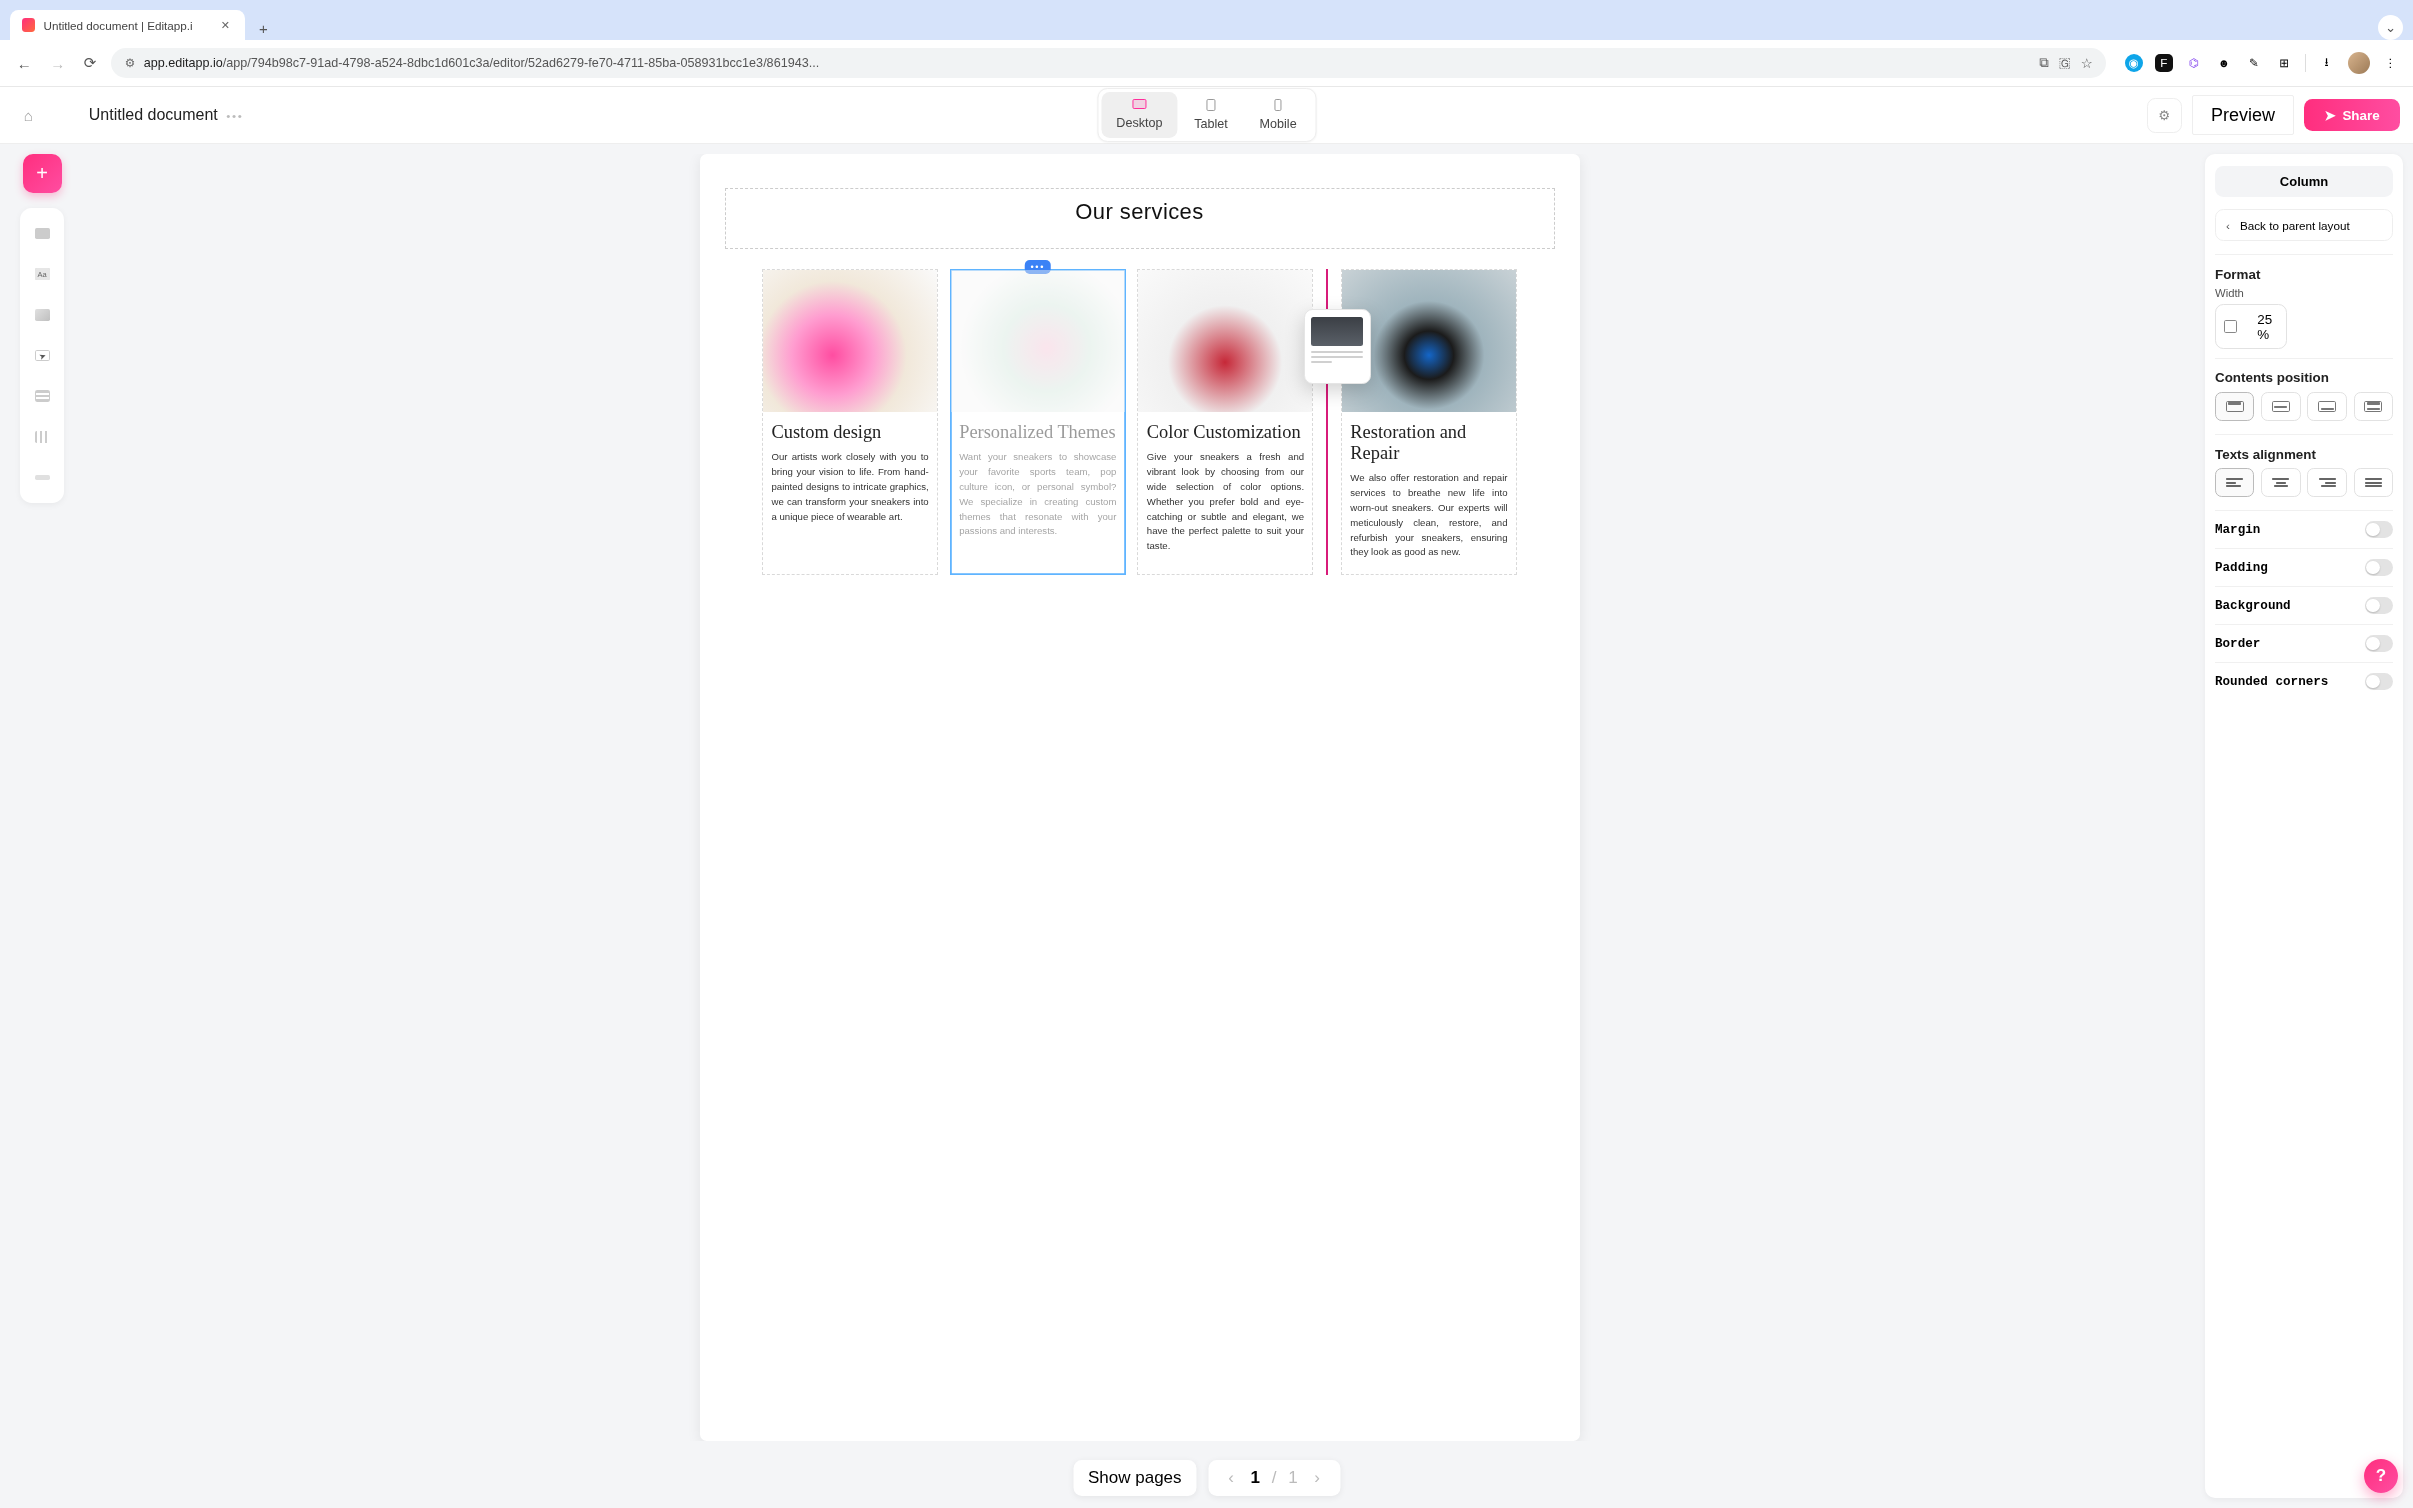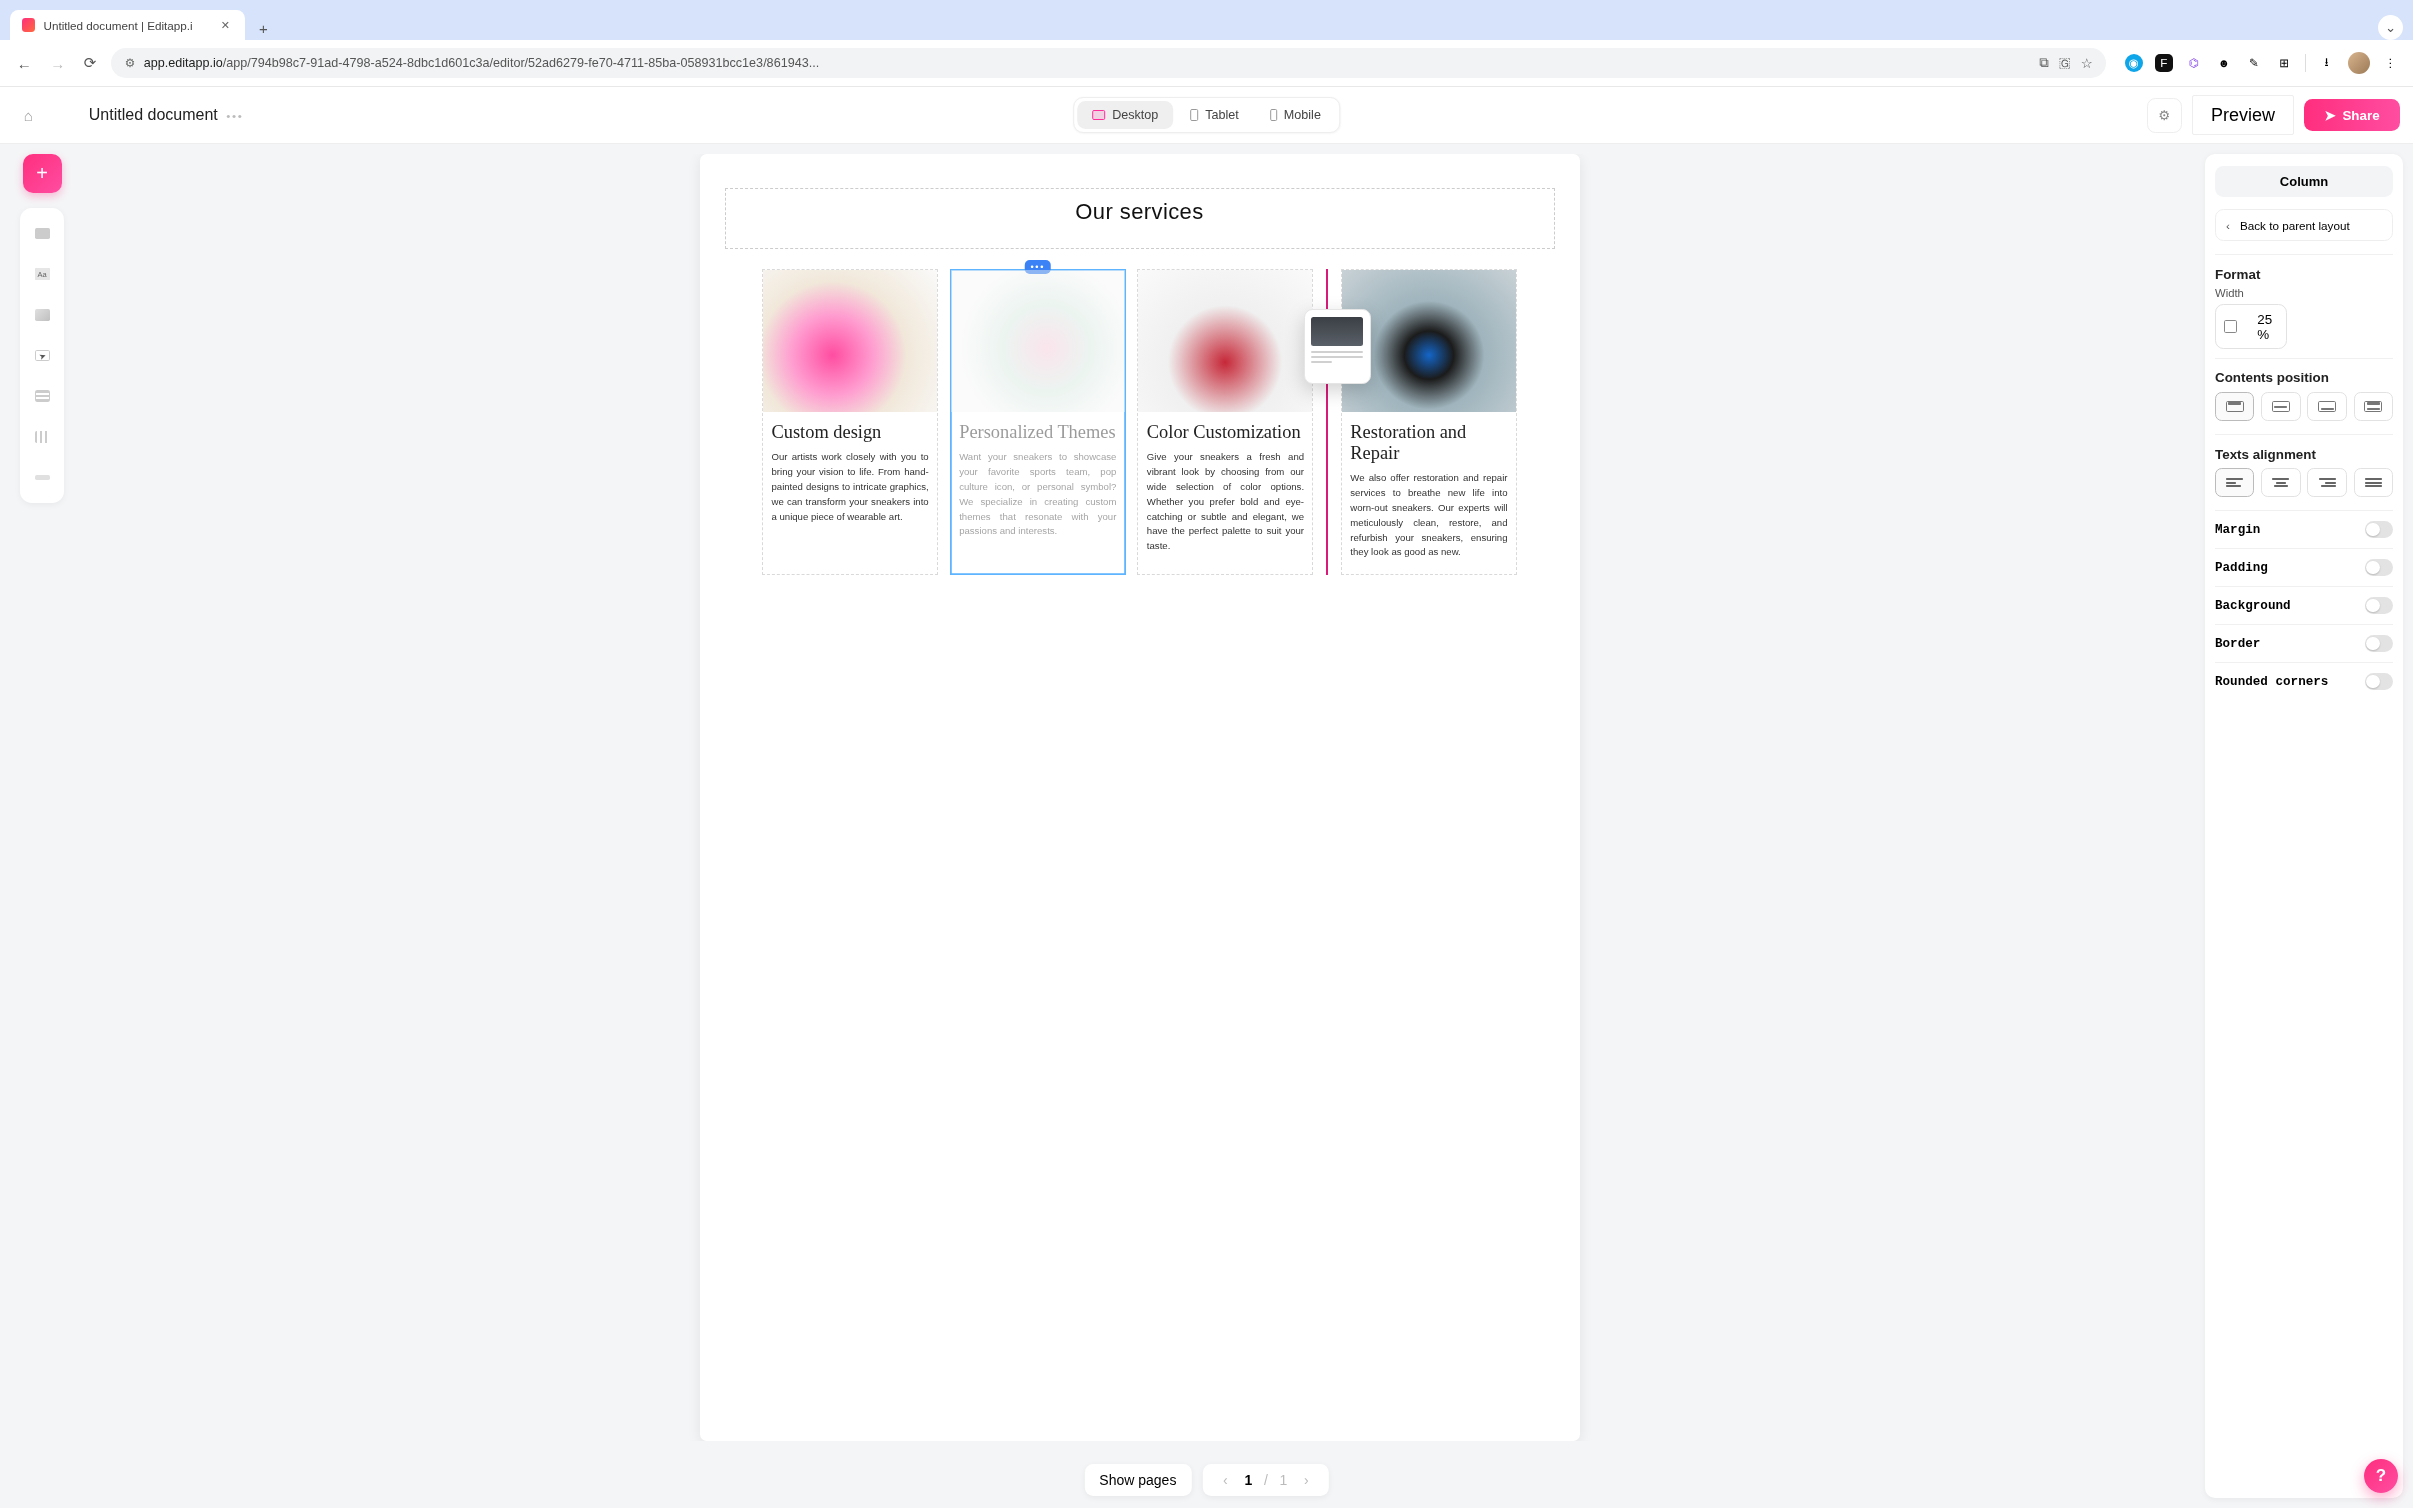--- a/index.html
+++ b/index.html
@@ -31,21 +31,21 @@
 .app { position: absolute; top: 87px; left: 0; right: 0; bottom: 0; background: #f4f5f7; }
 
 
 .app-header { display: flex; align-items: center; height: 57px; padding: 0 13.4px; gap: 13.4px; background: #fff; position: relative; z-index: 2; border-bottom: 0.8px solid #eee;}
 .home-btn { width: 30px; height: 30px; border-radius: 6.7px; display: flex; align-items: center; justify-content: center; color: #999; font-size: 15px; cursor: pointer; }
 .doc-title-wrap { display: flex; align-items: center; gap: 8.4px; margin-left: 32px; }
 .doc-title { font-size: 16px; color: #222; }
 .doc-menu { color: #bbb; letter-spacing: 1.7px; cursor: pointer; font-size: 11.7px; }
 
 .device-switch { position: absolute; left: 50%; transform: translateX(-50%); display: flex; background: #fff; border: 0.8px solid #eee; border-radius: 10px; padding: 3.4px; gap: 1.7px; box-shadow: 0 0.8px 1.7px rgba(0,0,0,0.04); }
-.device-btn { display: flex; align-items: center; gap: 6.7px; padding: 6.7px 15px; border-radius: 8.4px; font-size: 12.6px; color: #444; cursor: pointer; }
+.device-btn { display: flex; align-items: center; gap: 6.7px; padding: 6.7px 15px; border-radius: 8.4px; font-size: 12.6px; color: #444; cursor: pointer; flex-direction: column; }
 .device-btn.active { background: #efefef; }
 .device-icon { width: 13.4px; height: 10px; border: 1.7px solid #ff2e9b; border-radius: 1.7px; background: rgba(255,46,155,0.15); }
 .device-icon.tablet { width: 8.4px; height: 11.7px; border-color: #999; background: none; }
 .device-icon.mobile { width: 6.7px; height: 11.7px; border-color: #999; background: none; }
 
 .header-right { margin-left: auto; display: flex; align-items: center; gap: 10px; }
 .settings-btn { width: 35px; height: 35px; border: 0.8px solid #eee; border-radius: 8.4px; display: flex; align-items: center; justify-content: center; color: #888; cursor: pointer; }
 .preview-btn { padding: 8.4px 18.4px; border: 0.8px solid #eee; border-radius: 2px; font-size: 18px; cursor: pointer; background: #fff; }
 .share-btn { padding: 8.4px 20px; border-radius: 8.4px; font-size: 13.4px; font-weight: 600; color: #fff; cursor: pointer; background: linear-gradient(90deg,#ff2e7e,#ff4da1); display: flex; align-items: center; gap: 6.7px; }
 
@@ -117,21 +117,21 @@
 .al-center span { margin:0 auto; } .al-center span:nth-child(1){width:100%} .al-center span:nth-child(2){width:60%} .al-center span:nth-child(3){width:85%}
 .al-right span { margin-left:auto; } .al-right span:nth-child(1){width:100%} .al-right span:nth-child(2){width:60%} .al-right span:nth-child(3){width:85%}
 .al-justify span { width:100%; }
 
 .toggle-row { display:flex; justify-content:space-between; align-items:center; padding:10px 0; border-top:0.8px solid #f0f0f0; font-weight:600; font-size:12.6px;font-family:Liberation Mono, monospace; }
 .toggle { width:28.5px; height:17px; border-radius:837px; background:#e3e3e3; position:relative; cursor:pointer; }
 .toggle::after { content:""; position:absolute; top:1.7px; left:1.7px; width:13.4px; height:13.4px; background:#fff; border-radius:50%; box-shadow:0 0.8px 1.7px rgba(0,0,0,0.2); }
 
 
 .pager-bar { position:absolute; bottom:11.7px; left:50%; transform:translateX(-50%); display:flex; gap:11.7px; align-items:center; }
-.show-pages-btn, .pager { background:#fff; border-radius:8.4px; padding:8.4px 15px; box-shadow:0 1.7px 6.7px rgba(0,0,0,0.06); display:flex; align-items:center; gap:11.7px; cursor:pointer; font-size:14px; }
+.show-pages-btn, .pager { background:#fff; border-radius:8.4px; padding:8.4px 15px; box-shadow:0 1.7px 6.7px rgba(0,0,0,0.06); display:flex; align-items:center; gap:11.7px; cursor:pointer; font-size:17px; }
 .pager .pg-nav { color:#bbb; padding:0 5px; }
 .pager .pg-cur { font-weight:700; }
 .pager .pg-sep { color:#bbb; }
 
 
 .help-fab { position:absolute; right:15px; bottom:15px; width:34px; height:34px; border-radius:50%; background:linear-gradient(135deg,#ff2e7e,#ff4da1); color:#fff; display:flex; align-items:center; justify-content:center; font-size:17px; font-weight:700; cursor:pointer; box-shadow:0 5px 13.4px rgba(255,46,126,0.4); }
 
 hr.insp-div { border:none; border-top:0.8px solid #f0f0f0; margin:8.4px 0 11.7px; }
 </style>
 </head>

